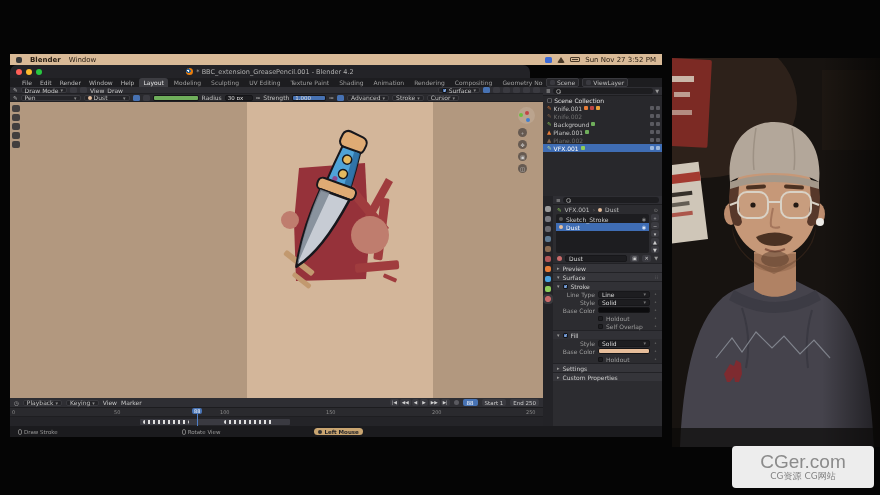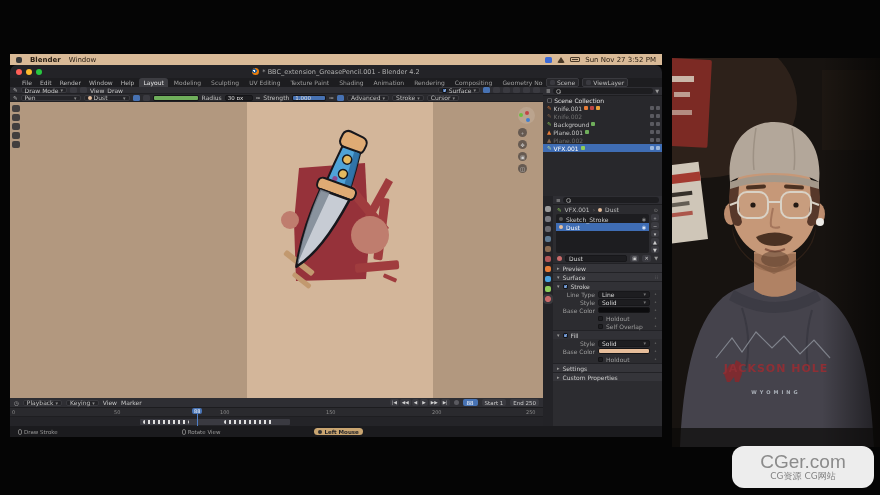--- a/index.html
+++ b/index.html
@@ -89,21 +89,21 @@
   #playhead{position:absolute;width:1px;background:#4e7fc9;top:0;bottom:0;}
   #phbadge{position:absolute;background:#4772b3;color:#fff;font-size:5px;border-radius:2px;padding:0 2px;top:0;}
   
   #statusbar{background:#1b1b1e;display:flex;align-items:center;font-size:5.5px;color:#9a9a9a;padding:0 8px;gap:4px;}
   .mouseico{width:4px;height:6px;border:1px solid #777;border-radius:2px;display:inline-block;margin-right:2px;}
   .pill{background:#c9a571;color:#26262a;border-radius:4px;padding:0 4px;height:7px;display:flex;align-items:center;gap:2px;font-weight:bold;}
   .pill i{width:4px;height:4px;border-radius:50%;background:#333;display:block;}
   
   #webcam{background:#141210;overflow:hidden;}
   #shirt-text{position:absolute;text-align:center;color:#8e2f35;font-family:"Liberation Serif",serif;font-weight:bold;}
-  #watermark{background:rgba(255,255,255,0.93);border-radius:12px;text-align:center;color:#8b8b8b;display:flex;flex-direction:column;justify-content:center;line-height:1.05;}
+  #watermark{background:rgba(255,255,255,0.93);border-radius:4px;text-align:center;color:#8b8b8b;display:flex;flex-direction:column;justify-content:center;line-height:1.05;}
   #watermark .big{font-size:19px;font-family:"Liberation Sans",sans-serif;}
   #watermark .small{font-size:9px;color:#818181;}
 </style>
 </head>
 <body>
 
 <div id="stage">
 
   <div id="menubar" class="r" style="left:10px;top:54px;width:652px;height:11px;">
     <span class="apple"></span>
@@ -112,21 +112,21 @@
     <span class="right">
       <span class="inputsrc"></span>
       <span class="wifi"></span>
       <span class="batt">
           <i></i>
         </span>
       <span>Sun Nov 27  3:52 PM</span>
     </span>
   </div>
 
-  <div id="titlebar" class="r" style="left:10px;top:65px;width:652px;height:13px;">
+  <div id="titlebar" class="r" style="left:10px;top:65px;width:520px;height:13px;">
     <span class="tl" style="background:#ff5f57;"></span>
     <span class="tl" style="background:#febc2e;"></span>
     <span class="tl" style="background:#28c840;"></span>
     <span id="wtitle"><span class="blenderlogo"></span><span>* BBC_extension_GreasePencil.001 - Blender 4.2</span></span>
   </div>
 
   <div id="topbar" class="r" style="left:10px;top:78px;width:533px;height:9px;">
     <span class="blenderlogo"></span>
     <span class="menu">File</span>
     <span class="menu">Edit</span>
@@ -603,24 +603,20 @@
         <path d="M62 232 q42 24 82 0 l5 10 q-46 26 -92 0 Z" fill="#3c3b44"></path>
 
         <g transform="translate(44,270)">
           <path d="M0 30 L16 10 L26 24 L40 4 L56 20 L68 8 L84 26 L98 12 L114 30" stroke="#8f949c" stroke-width="1.2" fill="none" opacity="0.8"></path>
           <path d="M8 46 l6 -10 4 2 2 -6 5 3 1 11 -3 8 h-4 l-1 -5 -4 5 h-3 Z" fill="#7e2b30"></path>
         </g>
       </g>
       <rect x="150" y="0" width="58" height="389" fill="url(#fadeR)"></rect>
       <rect x="0" y="370" width="208" height="19" fill="#0c0a09" opacity="0.7"></rect>
     </svg>
-    <div id="shirt-text" class="r" style="left:20px;top:304px;width:168px;">
-      <div style="font-size:11px;letter-spacing:1px;">JACKSON HOLE</div>
-      <div style="font-size:5px;letter-spacing:3px;color:#aab0b8;margin-top:14px;">WYOMING</div>
-    </div>
   </div>
 
   <div id="watermark" class="r" style="left:732px;top:446px;width:142px;height:42px;">
     <div class="big">CGer.com</div>
     <div class="small">CG资源 CG网站</div>
   </div>
 
 </div>
 
 </body></html>

